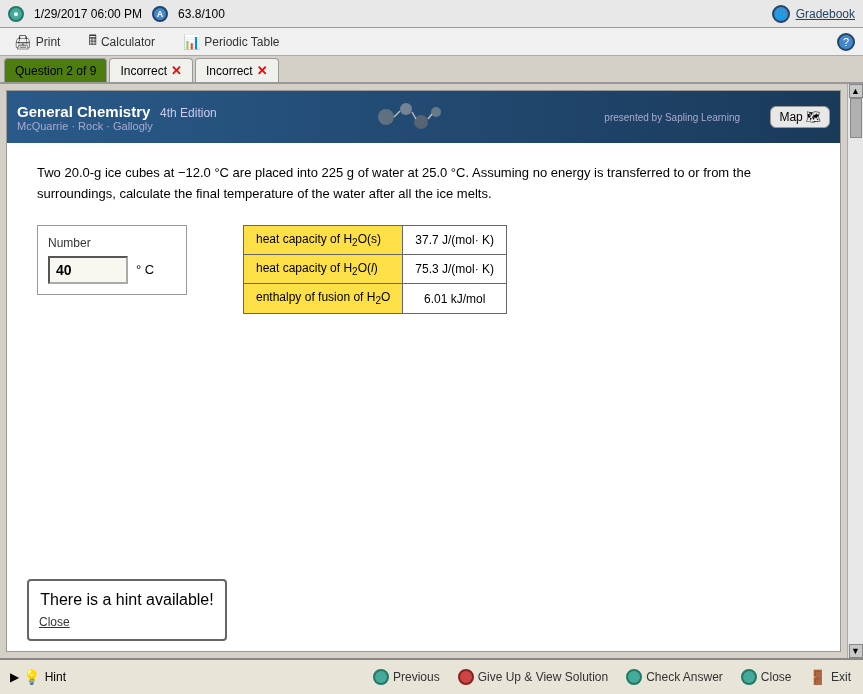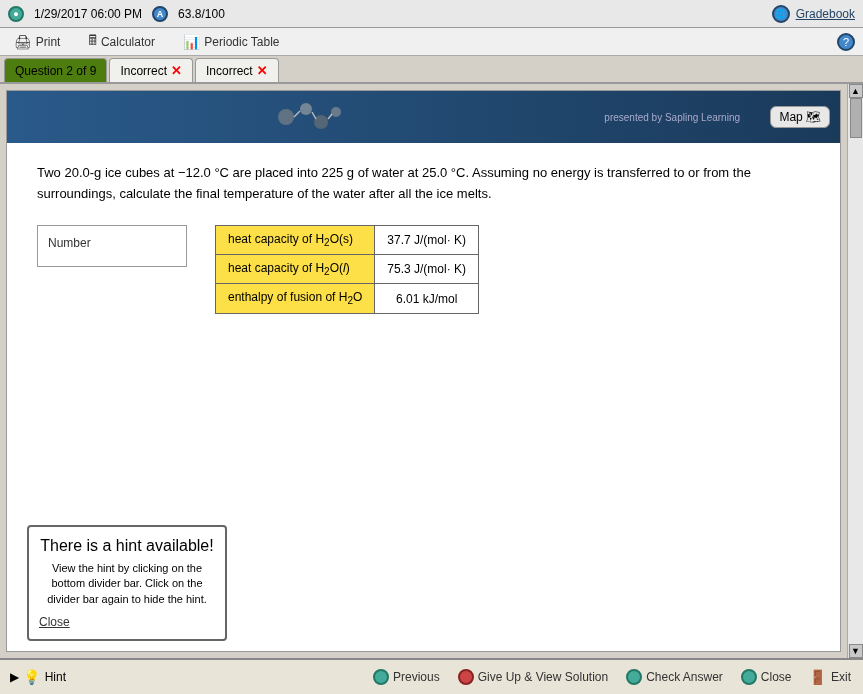--- a/index.html
+++ b/index.html
@@ -111,21 +111,21 @@
     }
     .question-text {
       font-size: 13px;
       line-height: 1.6;
       margin-bottom: 20px;
     }
 
     
     #answer-section {
       display: flex;
-      gap: 28px;
+      gap: 56px;
       align-items: flex-start;
       margin-top: 10px;
     }
 
     
     .answer-box {
       border: 1px solid #999;
       padding: 10px;
       min-width: 150px;
     }
@@ -252,20 +252,27 @@
   <div class="tab" style="margin-left:2px;">
     <span>Incorrect</span>
     <span class="tab-x">✕</span>
   </div>
 </div>
 
 <div id="main-wrapper">
   <div id="content-panel">
 
     <div id="book-header">
+      <div id="book-header-left">
+        <div>
+          <span class="book-title">General Chemistry</span>
+          <span class="book-edition" style="margin-left:6px;font-size:12px;">4th Edition</span>
+        </div>
+        <div class="book-authors">McQuarrie · Rock · Gallogly</div>
+      </div>
 
       <div style="flex:1;display:flex;justify-content:center;">
         <svg width="80" height="40">
           <circle cx="15" cy="20" r="8" fill="#888" opacity="0.6"></circle>
           <circle cx="35" cy="12" r="6" fill="#aaa" opacity="0.6"></circle>
           <circle cx="50" cy="25" r="7" fill="#777" opacity="0.6"></circle>
           <circle cx="65" cy="15" r="5" fill="#999" opacity="0.6"></circle>
           <line x1="23" y1="20" x2="29" y2="14" stroke="#bbb" stroke-width="1.5"></line>
           <line x1="41" y1="15" x2="45" y2="22" stroke="#bbb" stroke-width="1.5"></line>
           <line x1="57" y1="22" x2="61" y2="17" stroke="#bbb" stroke-width="1.5"></line>
@@ -280,20 +287,24 @@
       </button>
     </div>
 
     <div id="question-area">
       <p class="question-text">Two 20.0-g ice cubes at −12.0 °C are placed into 225 g of water at 25.0 °C. Assuming no energy is transferred to or from the surroundings, calculate the final temperature of the water after all the ice melts.</p>
 
       <div id="answer-section">
 
         <div class="answer-box">
           <div class="answer-label">Number</div>
+          <div class="answer-input-row">
+            <input class="answer-input" type="text" value="40" style="">
+            <span class="answer-unit">° C</span>
+          </div>
         </div>
 
         <table class="data-table">
           <tbody>
             <tr>
               <td>heat capacity of H<sub>2</sub>O(s)</td>
               <td>37.7 J/(mol· K)</td>
             </tr>
             <tr>
               <td>heat capacity of H<sub>2</sub>O(<i>l</i>)</td>
@@ -303,21 +314,20 @@
               <td>enthalpy of fusion of H<sub>2</sub>O</td>
               <td>6.01 kJ/mol</td>
             </tr>
           </tbody>
         </table>
       </div>
     </div>
 
     <div id="hint-box">
       <div class="hint-title">There is a hint available!</div>
-      <div class="hint-text">View the hint by clicking on the bottom divider bar. Click on the divider bar again to hide the hint.</div>
       <span class="hint-close">Close</span>
     </div>
 
   </div>
 
   <div id="scrollbar">
     <div class="scroll-arrow">▲</div>
     <div class="scroll-track">
       <div class="scroll-thumb"></div>
     </div>

